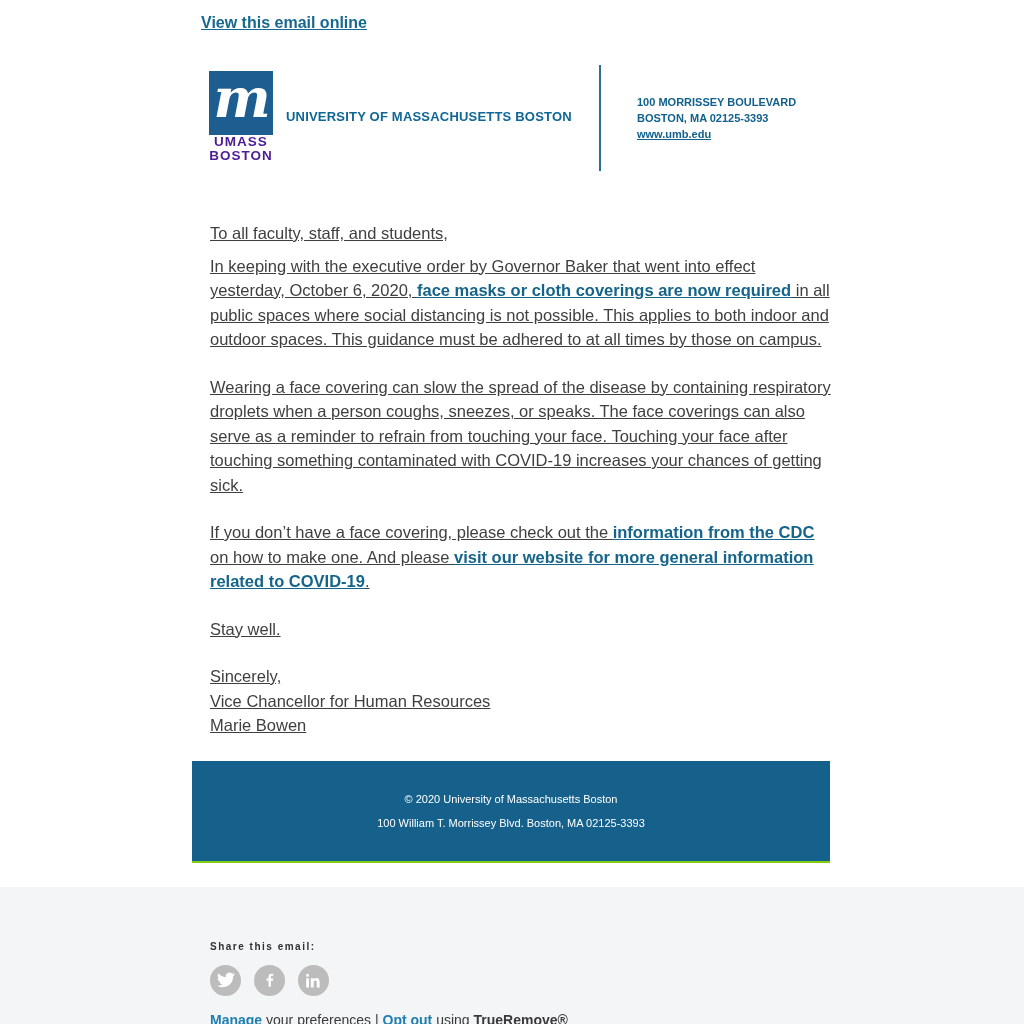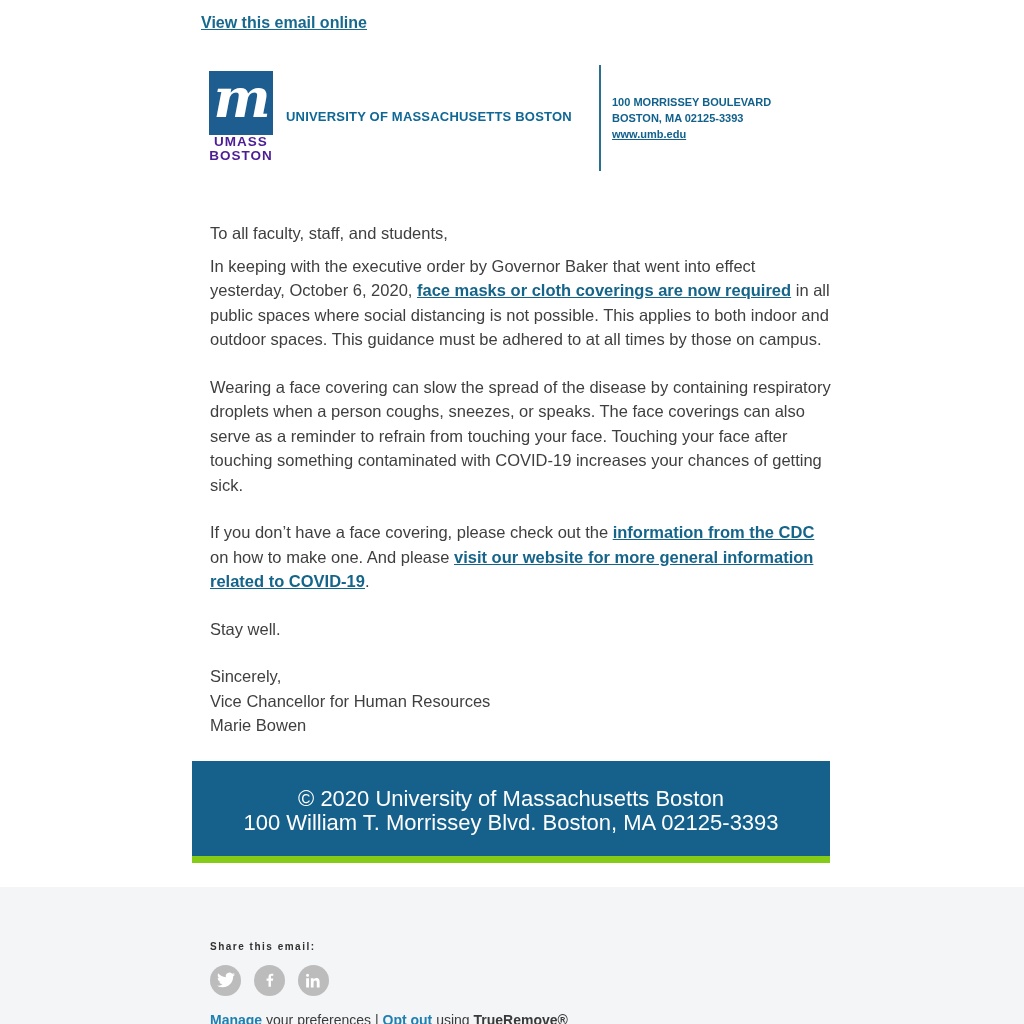--- a/index.html
+++ b/index.html
@@ -16,36 +16,36 @@
   
   .header { margin-top:37px; margin-left:17px; height:104px; position:relative; }
   .logo-block { position:absolute; left:0; top:4px; width:64px; text-align:center; }
   .logo-mark { display:block; }
   .logo-word { font-size:13.5px; font-weight:bold; letter-spacing:1px;
                color:#4c1d95; line-height:14px; }
   .org-name { position:absolute; left:77px; top:42px; font-size:13px; font-weight:bold;
               color:#0e6795; letter-spacing:0.2px; white-space:nowrap; }
   .header-divider { position:absolute; left:390px; top:-2px; width:2px; height:106px;
                     background:#2a6f8e; }
-  .address-block { position:absolute; left:403px; top:27px; font-size:11px;
+  .address-block { position:absolute; left:428px; top:27px; font-size:11px;
                    font-weight:bold; color:#11618c; line-height:16px; }
   .address-block a { color:#11618c; text-decoration:underline; }
 
   
   .main { margin-top:50px; padding-left:18px; width:640px; font-size:16.5px;
           line-height:24.5px; color:#3f3f3f; }
-  .main p { margin:0 0 23px 0; max-width:622px; }
+  .main p { margin:0 0 23px 0; max-width:622px;text-decoration:underline; }
   .main p.greeting { margin-bottom:8px; }
   .main p.signature { margin-bottom:0; }
   .body-link { color:#15648a; font-weight:bold; text-decoration:underline; }
 
   
   .bar { margin-top:23px; width:638px; height:102px; background:#15618b;
-         border-bottom:7px solid #84cc16; color:#ffffff; text-align:center;
-         padding-top:26px; font-size:22px; line-height:24px; }
+         border-bottom:2px solid #84cc16; color:#ffffff; text-align:center;
+         padding-top:26px; font-size:11px; line-height:24px; }
 
   
   .footer-gray { margin-top:24px; background:#f3f5f7; padding:52px 0 60px; width:1024px; }
   .footer-inner { width:640px; margin:0 auto; padding-left:18px; }
   .share-label { font-size:10px; font-weight:bold; letter-spacing:1.5px;
                  color:#303030; line-height:16px; }
   .icon-row { margin-top:10px; display:flex; gap:13px; }
   .icon-circle { width:31px; height:31px; border-radius:50%; background:#bcbcbc;
                  display:flex; align-items:center; justify-content:center; }
   .manage-row { margin-top:16px; font-size:14px; color:#3a3a3a; line-height:17px; }

